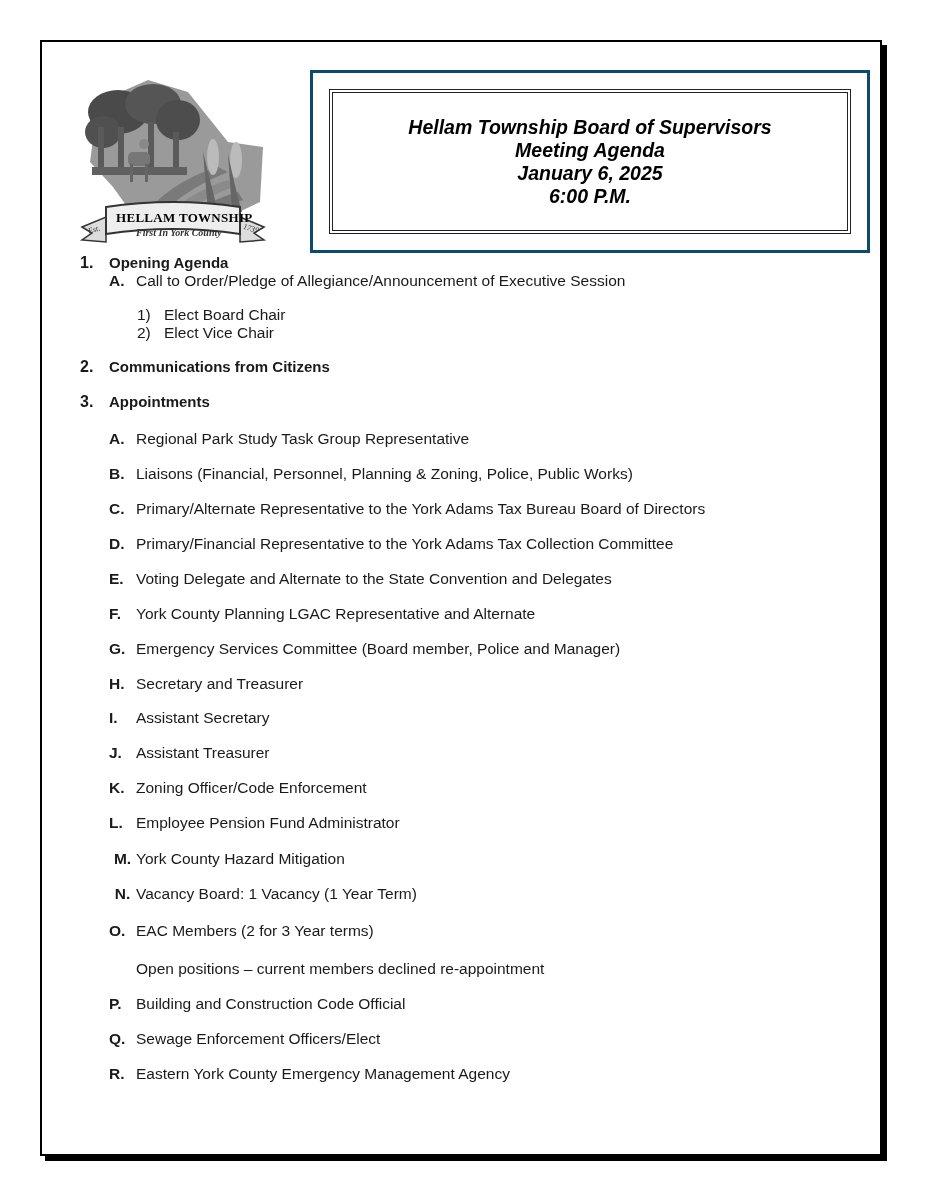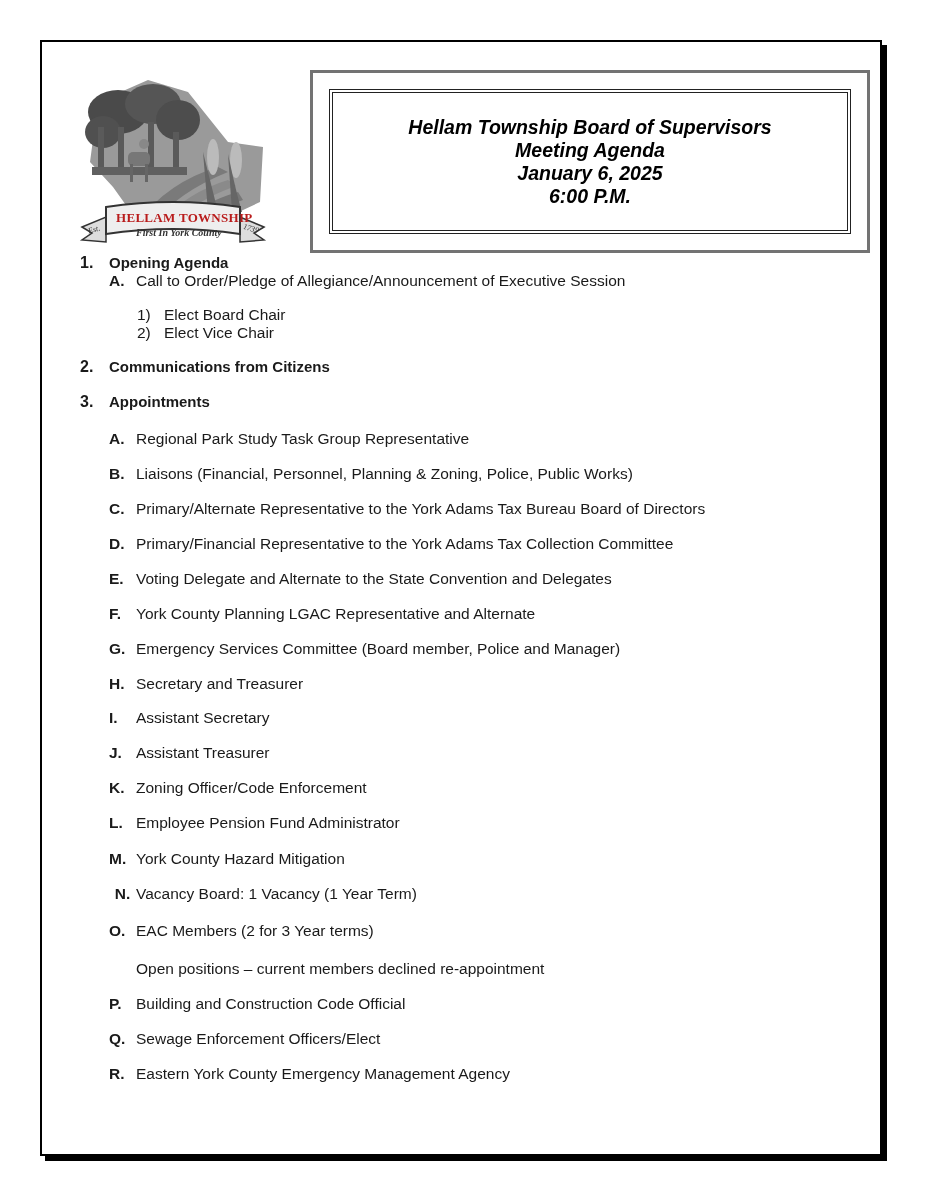--- a/index.html
+++ b/index.html
@@ -2,21 +2,21 @@
 <html><head>
   <meta charset="utf-8">
   <style>
     html, body { margin: 0; padding: 0; background: #ffffff; }
     body { width: 927px; height: 1200px; position: relative; overflow: hidden;
            font-family: "Liberation Sans", sans-serif; color: #111; }
     .page-frame { position: absolute; left: 40px; top: 40px; width: 842px; height: 1116px;
                   border: 2px solid #000; box-shadow: 5px 5px 0 #000; box-sizing: border-box; background:#fff; }
     .logo { position: absolute; left: 78px; top: 72px; width: 190px; height: 178px; }
     .title-box { position: absolute; left: 310px; top: 70px; width: 560px; height: 183px;
-                 border: 3px solid #737373; box-sizing: border-box; padding: 16px; }
+                 border: 3px solid #0c4a6e; box-sizing: border-box; padding: 16px; }
     .title-box-inner { width: 100%; height: 100%; border: 1.5px solid #222; box-sizing: border-box;
                        outline: 1px solid #222; outline-offset: -4px;
                        display: flex; flex-direction: column; align-items: center; justify-content: center; }
     .title-line { font-weight: bold; font-style: italic; font-size: 19.5px; line-height: 23px; color: #000; text-align: center; }
     .agenda { position: absolute; left: 80px; top: 254px; width: 780px; font-size: 15.5px; color:#1a1a1a; }
     .sec { position: absolute; left: 0; font-weight: bold; font-size: 15px; }
     .sec .num { display: inline-block; width: 29px; font-size: 16px; }
     .row { position: absolute; left: 29px; white-space: nowrap; }
     .row .let { display: inline-block; width: 27px; font-weight: bold; }
     .sub { position: absolute; left: 57px; white-space: nowrap; }
@@ -54,21 +54,21 @@
 
     <ellipse cx="135" cy="85" rx="6" ry="18" fill="#bbb"></ellipse>
     <ellipse cx="158" cy="88" rx="6" ry="18" fill="#bbb"></ellipse>
     <path d="M125 80 Q135 120 140 140 L130 140 Z" fill="#666"></path>
     <path d="M150 82 Q158 120 164 140 L154 140 Z" fill="#666"></path>
 
     <path d="M4 155 L28 145 L28 170 L4 168 L14 161 Z" fill="#ddd" stroke="#333" stroke-width="1.5"></path>
     <path d="M186 155 L162 145 L162 170 L186 168 L176 161 Z" fill="#ddd" stroke="#333" stroke-width="1.5"></path>
     <path d="M28 135 Q95 125 162 135 L162 162 Q95 152 28 162 Z" fill="#eee" stroke="#333" stroke-width="2"></path>
   </svg>
-  <div style="position:absolute;left:38px;top:138px;font-family:'Liberation Serif',serif;font-weight:bold;font-size:13px;color:#b91c1c;letter-spacing:0.3px;">HELLAM TOWNSHIP</div>
+  <div style="position:absolute;left:38px;top:138px;font-family:'Liberation Serif',serif;font-weight:bold;font-size:13px;color:#000000;letter-spacing:0.3px;">HELLAM TOWNSHIP</div>
   <div style="position:absolute;left:58px;top:155px;font-family:'Liberation Serif',serif;font-style:italic;font-weight:bold;font-size:10px;color:#333;">First In York County</div>
   <div style="position:absolute;left:10px;top:153px;font-family:'Liberation Serif',serif;font-style:italic;font-size:8px;color:#333;transform:rotate(-15deg);">Est.</div>
   <div style="position:absolute;left:165px;top:152px;font-family:'Liberation Serif',serif;font-style:italic;font-size:8px;color:#333;transform:rotate(15deg);">1739</div>
 </div>
 
 <div class="title-box">
   <div class="title-box-inner">
     <div class="title-line">Hellam Township Board of Supervisors</div>
     <div class="title-line">Meeting Agenda</div>
     <div class="title-line">January 6, 2025</div>
@@ -104,20 +104,20 @@
   <div class="row" style="top:246px;"><span class="let">C.</span><span>Primary/Alternate Representative to the York Adams Tax Bureau Board of Directors</span></div>
   <div class="row" style="top:281px;"><span class="let">D.</span><span>Primary/Financial Representative to the York Adams Tax Collection Committee</span></div>
   <div class="row" style="top:316px;"><span class="let">E.</span><span>Voting Delegate and Alternate to the State Convention and Delegates</span></div>
   <div class="row" style="top:351px;"><span class="let">F.</span><span>York County Planning LGAC Representative and Alternate</span></div>
   <div class="row" style="top:386px;"><span class="let">G.</span><span>Emergency Services Committee (Board member, Police and Manager)</span></div>
   <div class="row" style="top:421px;"><span class="let">H.</span><span>Secretary and Treasurer</span></div>
   <div class="row" style="top:455px;"><span class="let">I.</span><span>Assistant Secretary</span></div>
   <div class="row" style="top:490px;"><span class="let">J.</span><span>Assistant Treasurer</span></div>
   <div class="row" style="top:525px;"><span class="let">K.</span><span>Zoning Officer/Code Enforcement</span></div>
   <div class="row" style="top:560px;"><span class="let">L.</span><span>Employee Pension Fund Administrator</span></div>
-  <div class="row" style="top:596px;"><span class="let">M.</span><span>York County Hazard Mitigation</span></div>
+  <div class="row" style="top:596px;text-align:center;"><span class="let">M.</span><span>York County Hazard Mitigation</span></div>
   <div class="row" style="top:631px;text-align:center;"><span class="let">N.</span><span>Vacancy Board: 1 Vacancy (1 Year Term)</span></div>
   <div class="row" style="top:668px;"><span class="let">O.</span><span>EAC Members (2 for 3 Year terms)</span></div>
   <div class="note" style="top:706px;">Open positions – current members declined re-appointment</div>
   <div class="row" style="top:741px;"><span class="let">P.</span><span>Building and Construction Code Official</span></div>
   <div class="row" style="top:776px;"><span class="let">Q.</span><span>Sewage Enforcement Officers/Elect</span></div>
   <div class="row" style="top:811px;"><span class="let">R.</span><span>Eastern York County Emergency Management Agency</span></div>
 </div>
 
 </body></html>

